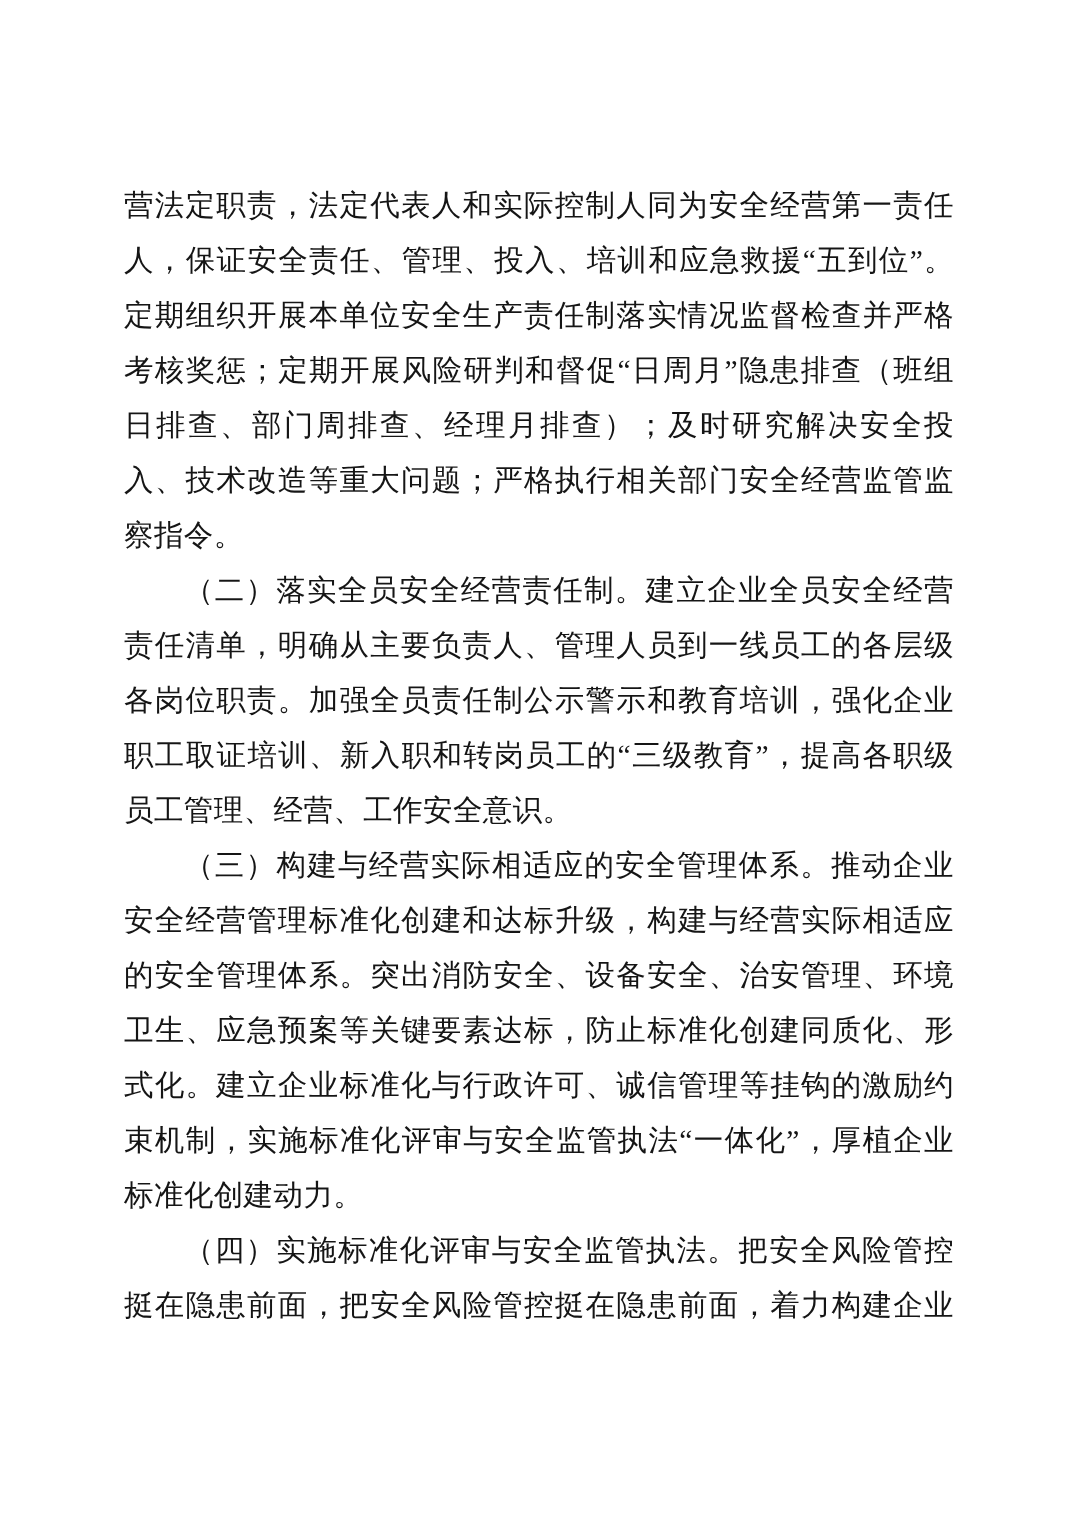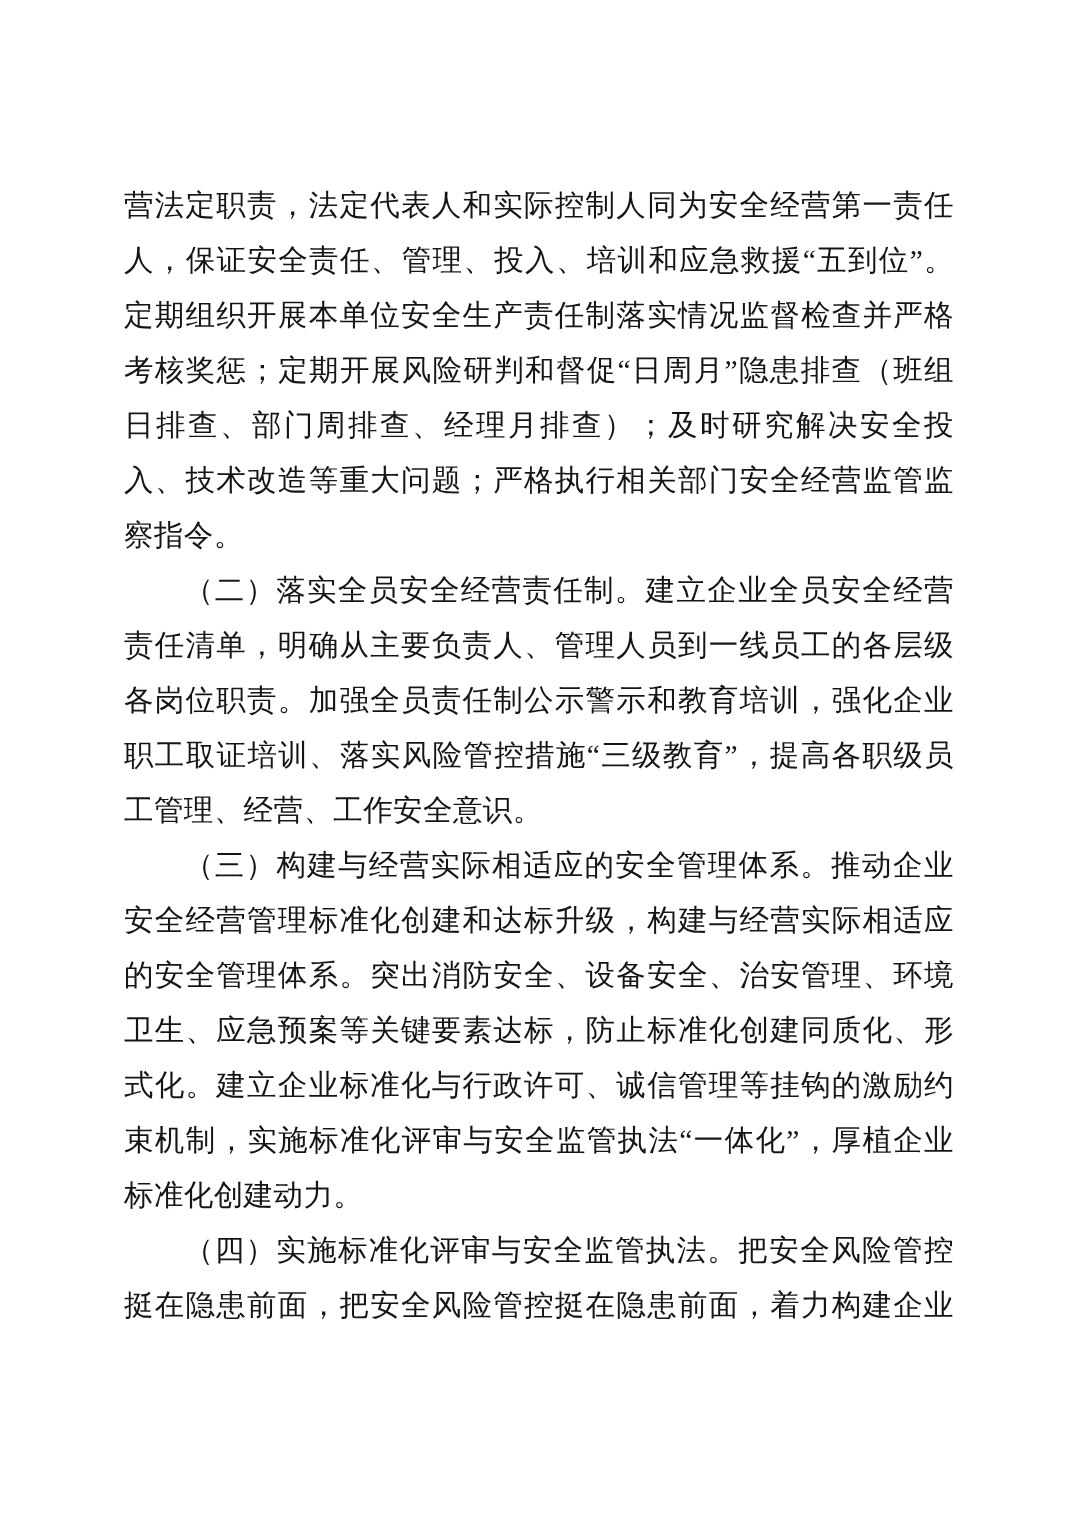--- a/index.html
+++ b/index.html
@@ -64,21 +64,21 @@
 
 <div class="page">
 
   <div class="content">
 
     <p class="para">
       <span>营法定职责，法定代表人和实际控制人同为安全经营第一责任人，保证安全责任、管理、投入、培训和应急救援“五到位”。定期组织开展本单位安全生产责任制落实情况监督检查并严格考核奖惩；定期开展风险研判和督促“日周月”隐患排查（班组日排查、部门周排查、经理月排查）；及时研究解决安全投入、技术改造等重大问题；严格执行相关部门安全经营监管监察指令。</span>
     </p>
 
     <p class="para indent">
-      <span class="heading-run">（二）落实全员安全经营责任制。</span><span>建立企业全员安全经营责任清单，明确从主要负责人、管理人员到一线员工的各层级各岗位职责。加强全员责任制公示警示和教育培训，强化企业职工取证培训、落实风险管控措施“三级教育”，提高各职级员工管理、经营、工作安全意识。</span>
+      <span class="heading-run">（二）落实全员安全经营责任制。</span><span>建立企业全员安全经营责任清单，明确从主要负责人、管理人员到一线员工的各层级各岗位职责。加强全员责任制公示警示和教育培训，强化企业职工取证培训、新入职和转岗员工的“三级教育”，提高各职级员工管理、经营、工作安全意识。</span>
     </p>
 
     <p class="para indent">
       <span class="heading-run">（三）构建与经营实际相适应的安全管理体系。</span><span>推动企业安全经营管理标准化创建和达标升级，构建与经营实际相适应的安全管理体系。突出消防安全、设备安全、治安管理、环境卫生、应急预案等关键要素达标，防止标准化创建同质化、形式化。建立企业标准化与行政许可、诚信管理等挂钩的激励约束机制，实施标准化评审与安全监管执法“一体化”，厚植企业标准化创建动力。</span>
     </p>
 
     <p class="para indent">
       <span class="heading-run">（四）实施标准化评审与安全监管执法。</span><span>把安全风险管控挺在隐患前面，把安全风险管控挺在隐患前面，着力构建企业安全风险分级管控和隐患排查治理双重预防机制。所有企业要定期开展风险辨识，落实风险管控措施；科学制定隐患排查清单，对</span>
     </p>
 

